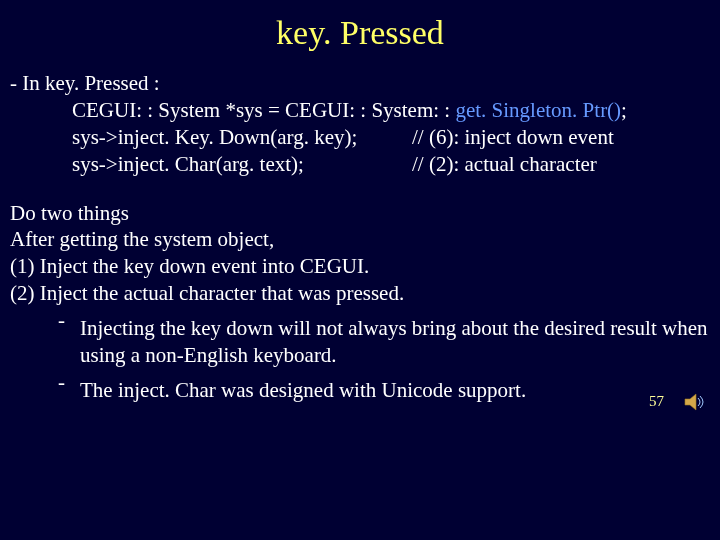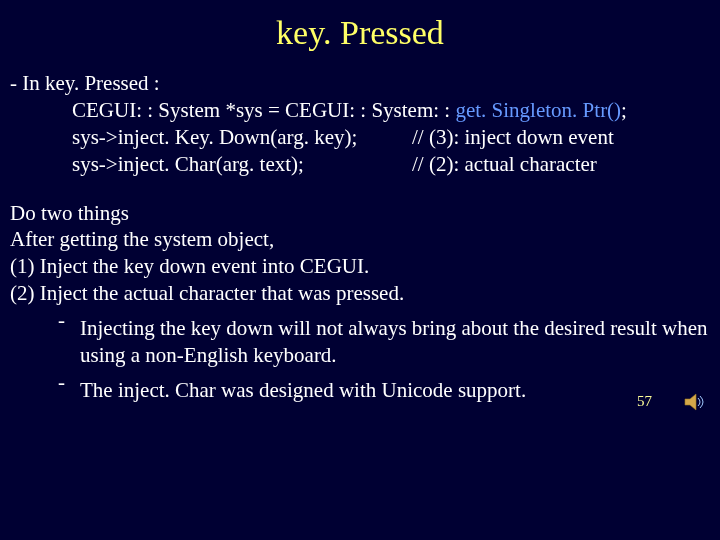--- a/index.html
+++ b/index.html
@@ -59,21 +59,21 @@
     width: 22px;
     padding-left: 48px;
   }
   .subtext {
     flex: 1;
     margin-top: 8px;
   }
   .pagenum {
     position: absolute;
     bottom: 14px;
-    right: 68px;
+    right: 56px;
     font-size: 15px;
     color: #ffff99;
   }
   .speaker {
     position: absolute;
     bottom: 10px;
     right: 14px;
     width: 24px;
     height: 24px;
   }
@@ -89,21 +89,21 @@
   <div class="body">
 
     <div>- In key. Pressed :</div>
 
     <div class="indent1">
       <span>CEGUI: : System *sys = CEGUI: : System: : </span><span class="link">get. Singleton. Ptr()</span><span>;</span>
     </div>
 
     <div class="indent1 row">
       <span class="col-left">sys-&gt;inject. Key. Down(arg. key);</span>
-      <span class="col-right">// (3): inject down event</span>
+      <span class="col-right">// (6): inject down event</span>
     </div>
 
     <div class="indent1 row">
       <span class="col-left">sys-&gt;inject. Char(arg. text);</span>
       <span class="col-right">// (2): actual character</span>
     </div>
 
     <div class="spacer"></div>
 
     <div>Do two things</div>

